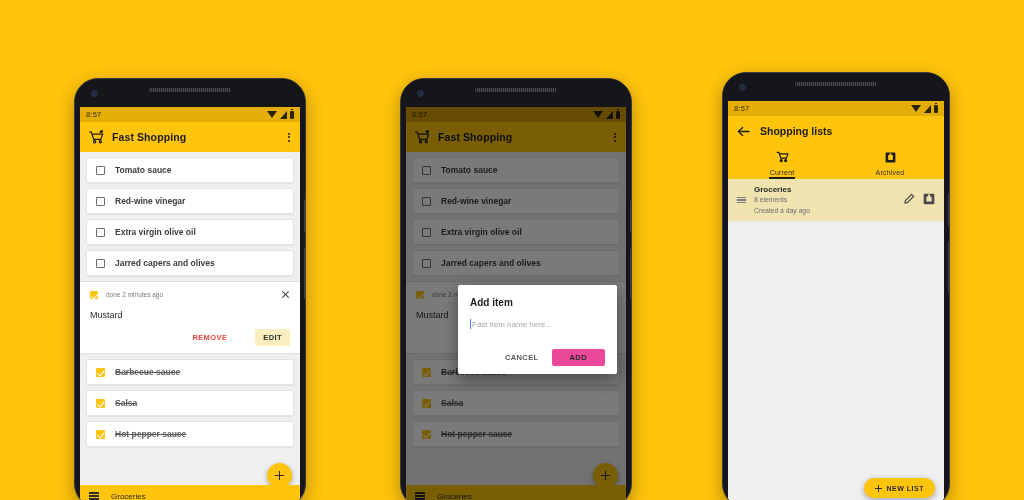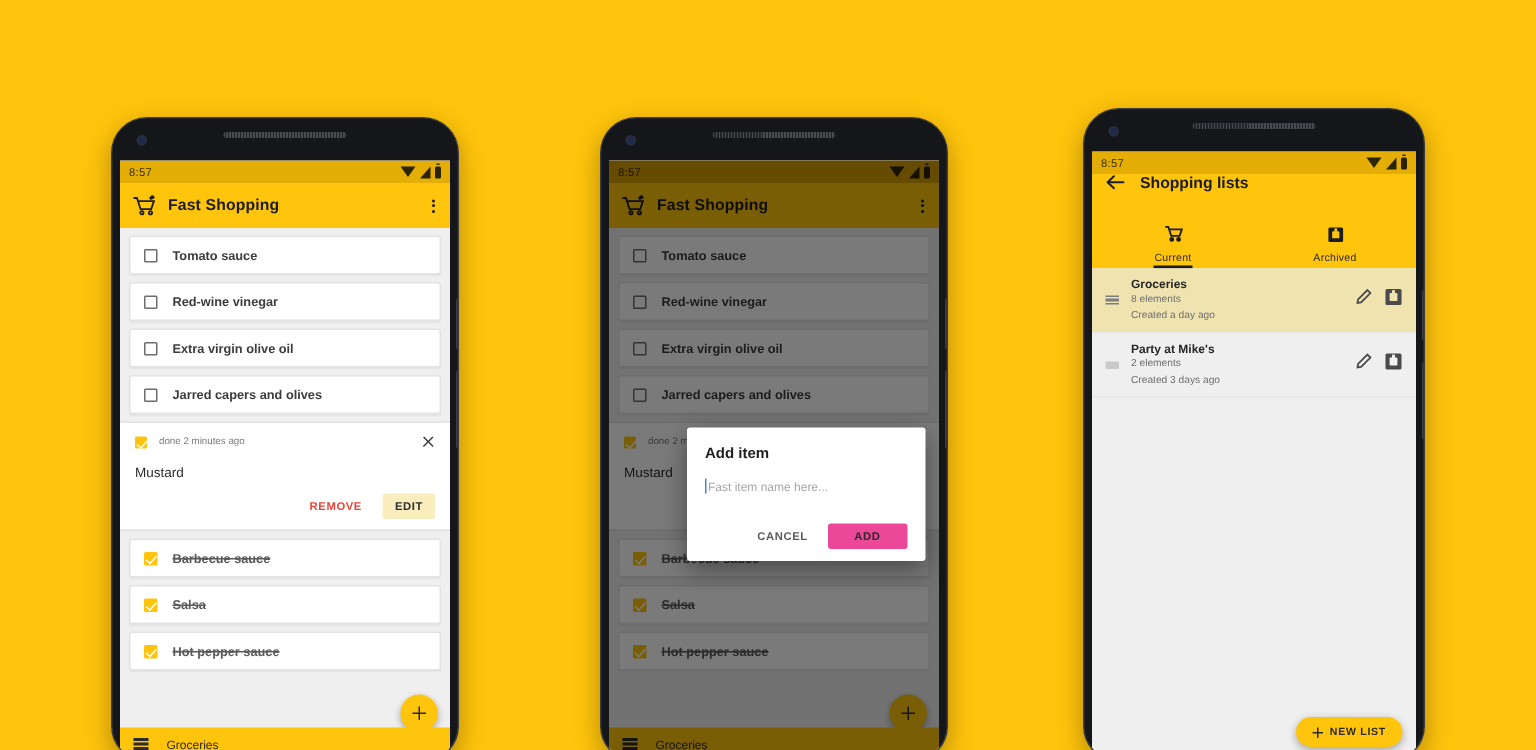--- a/index.html
+++ b/index.html
@@ -115,21 +115,21 @@
   .exp-meta { font-size: 6.5px; color: #7a7a7a; }
   .exp-spacer { flex: 1; }
   .x-icon { position: relative; width: 9px; height: 9px; }
   .x-icon:before, .x-icon:after {
     content: ""; position: absolute; left: 0; top: 4px; width: 9px; height: 1.2px;
     background: #3c3c3c;
   }
   .x-icon:before { transform: rotate(45deg); }
   .x-icon:after { transform: rotate(-45deg); }
   .exp-name { font-size: 9px; color: #2b2b2b; margin: 11px 0 9px 0; }
-  .exp-actions { display: flex; justify-content: flex-end; align-items: center; gap: 8px; }
+  .exp-actions { display: flex; justify-content: flex-end; align-items: center; gap: 22px; }
   .btn-text {
     font-size: 7.5px; font-weight: bold; color: #e8453c; letter-spacing: .4px;
     padding: 4px 6px;
   }
   .btn-fill {
     font-size: 7.5px; font-weight: bold; color: #2b2b2b; letter-spacing: .4px;
     background: #FAEDBE; padding: 4px 8px; border-radius: 2px;
   }
 
   
@@ -177,21 +177,21 @@
   .dlg-cancel {
     font-size: 7.5px; font-weight: bold; color: #5a5a5a; letter-spacing: .4px;
     padding: 4px 7px;
   }
   .dlg-add {
     font-size: 7.5px; font-weight: bold; color: #2b2b2b; letter-spacing: .4px;
     background: #ec4899; padding: 4px 18px; border-radius: 2px;
   }
 
   
-  .appbar3 { height: 30px; background: #FFC40C; display: flex; padding: 0 9px; }
+  .appbar3 { height: 30px; background: #FFC40C; display: flex; align-items: center; padding: 0 9px; }
   .appbar3 .title { font-size: 10.5px; font-weight: bold; color: #1c1c1c; }
   .tabs { background: #FFC40C; display: flex; height: 33px; }
   .tab {
     flex: 1; display: flex; flex-direction: column; align-items: center;
     justify-content: center; gap: 2px; position: relative;
   }
   .tab .tlabel { font-size: 7px; color: #2b2b2b; letter-spacing: .2px; }
   .tab.active:after {
     content: ""; position: absolute; bottom: 0; left: 50%; transform: translateX(-50%);
     width: 26px; height: 2px; background: #1c1c1c;
@@ -515,42 +515,20 @@
         </span>
         <span class="arch-btn">
           <svg width="12" height="12" viewBox="0 0 11 11">
               <rect x="0.6" y="0.6" width="9.8" height="9.8" rx="1" fill="#4a4a4a"></rect>
               <rect x="3.1" y="3.1" width="4.8" height="4.8" rx="0.6" fill="#EFE3B0"></rect>
               <rect x="4.6" y="1.3" width="1.8" height="2.2" fill="#EFE3B0"></rect>
             </svg>
         </span>
       </div>
 
-      <div class="list-row">
-        <span class="drag block"></span>
-        <span class="lr-text">
-          <span class="lr-title" style="display:block;">Party at Mike's</span>
-          <span class="lr-sub" style="display:block;">2 elements</span>
-          <span class="lr-sub" style="display:block;">Created 3 days ago</span>
-        </span>
-        <span class="pencil">
-          <svg width="12" height="12" viewBox="0 0 12 12">
-              <g fill="none" stroke="#4a4a4a" stroke-width="1.2">
-                <path d="M8.6 1.4l2 2-6.2 6.2-2.4.4.4-2.4z"></path>
-              </g>
-            </svg>
-        </span>
-        <span class="arch-btn">
-          <svg width="12" height="12" viewBox="0 0 11 11">
-              <rect x="0.6" y="0.6" width="9.8" height="9.8" rx="1" fill="#4a4a4a"></rect>
-              <rect x="3.1" y="3.1" width="4.8" height="4.8" rx="0.6" fill="#f2f2f2"></rect>
-              <rect x="4.6" y="1.3" width="1.8" height="2.2" fill="#f2f2f2"></rect>
-            </svg>
-        </span>
-      </div>
 
       <div class="fab-ext">
         <span class="plus-sm"></span>
         <span class="fl">NEW LIST</span>
       </div>
     </div>
   </div>
 </div>
 
 </body></html>

